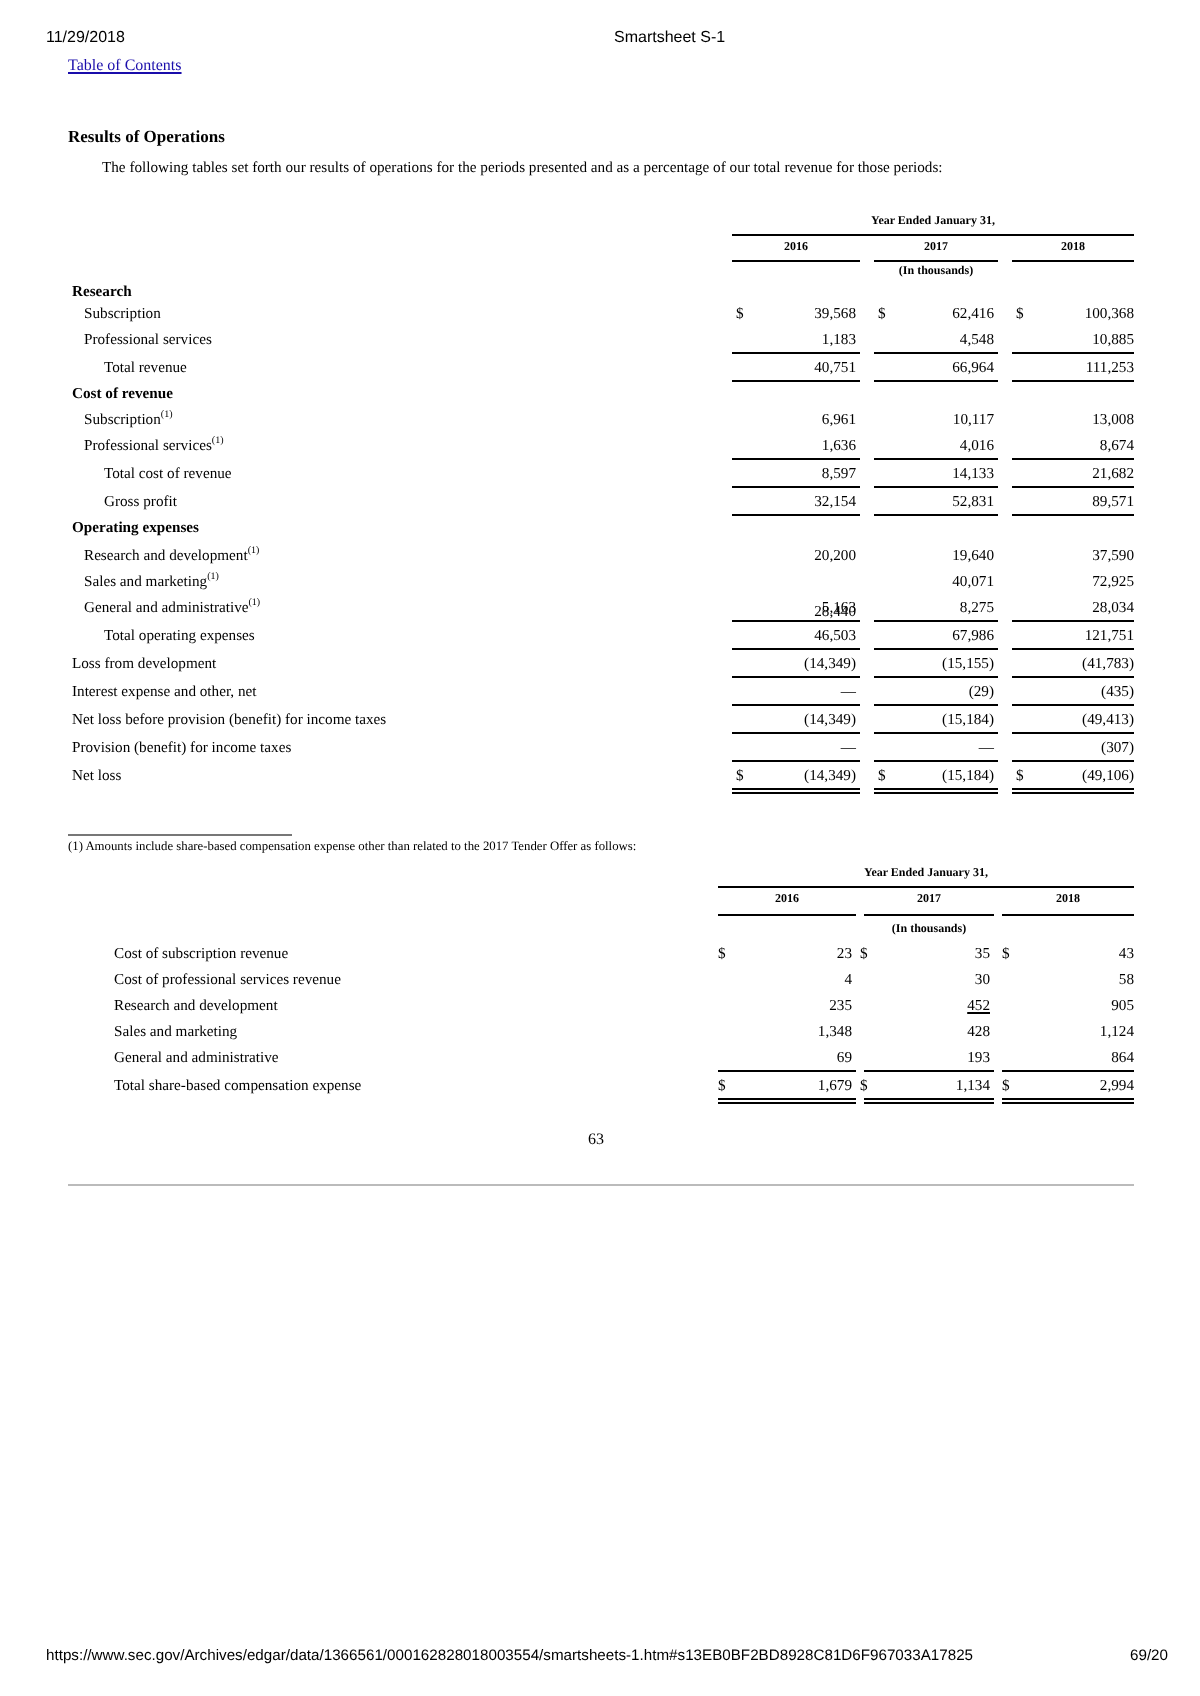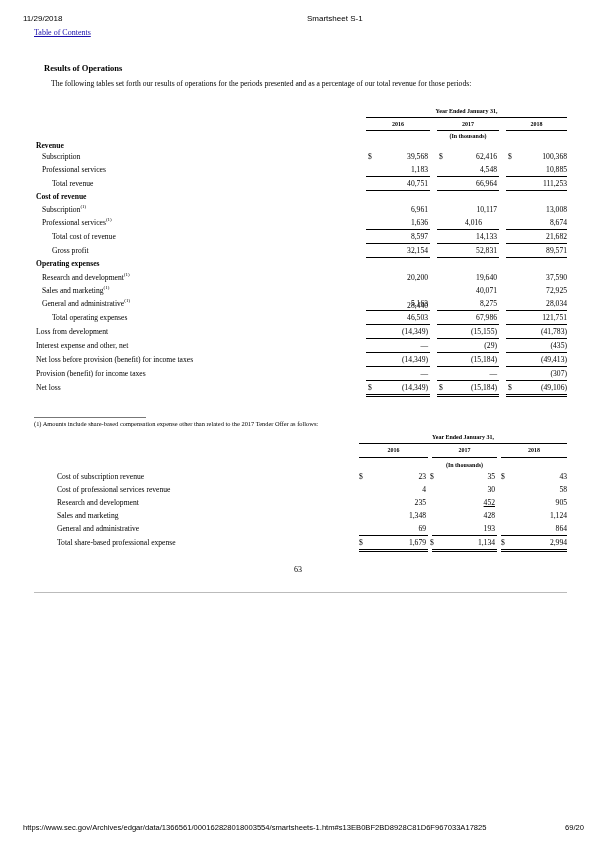--- a/index.html
+++ b/index.html
@@ -3,21 +3,21 @@
 <meta charset="utf-8">
 <style>
   html, body { margin:0; padding:0; background:#ffffff; }
   body { width:600px; height:848px; position:relative; overflow:hidden; color:#000; }
   .sans { font-family:"Liberation Sans", sans-serif; }
   .serif { font-family:"Liberation Serif", serif; }
   .abs { position:absolute; }
   .hdr-date { left:23px; top:14px; font-size:8px; }
   .hdr-title { left:307px; top:14px; font-size:8px; }
   .toc-link { left:34px; top:28px; font-size:8px; color:#1a0dab; text-decoration:underline; cursor:pointer; }
-  .section-title { left:34px; top:63px; font-size:8.5px; font-weight:bold;margin-left:10px; }
+  .section-title { left:34px; top:63px; font-size:8.5px; font-weight:bold; }
   .intro { left:51px; top:79px; font-size:7.6px; white-space:nowrap; }
 
   
   .t { position:absolute; font-family:"Liberation Serif", serif; font-size:7.6px; }
   .row { position:absolute; left:0; height:12px; line-height:12px; white-space:nowrap; }
   .lbl { position:absolute; }
   .cell { position:absolute; text-align:right; }
   .dol { position:absolute; }
   .bold { font-weight:bold; }
   .hline { position:absolute; height:1px; background:#000; }
@@ -47,21 +47,21 @@
   <div class="hline" style="left:366px;top:117px;width:201px;"></div>
   <div class="colhead" style="left:366px;top:121px;width:64px;">2016</div>
   <div class="colhead" style="left:437px;top:121px;width:62px;">2017</div>
   <div class="colhead" style="left:506px;top:121px;width:61px;">2018</div>
   <div class="hline" style="left:366px;top:130px;width:64px;"></div>
   <div class="hline" style="left:437px;top:130px;width:62px;"></div>
   <div class="hline" style="left:506px;top:130px;width:61px;"></div>
   <div class="colhead" style="left:437px;top:133px;width:62px;">(In thousands)</div>
 
   <div class="row" style="top:140px;">
-      <span class="lbl bold" style="left:36px;">Revenue</span>
+      <span class="lbl bold" style="left:36px;">Research</span>
     </div>
 
   <div class="row" style="top:151px;">
     <span class="lbl" style="left:42px;">Subscription</span>
     <span class="dol" style="left:368px;">$</span>
     <span class="cell" style="left:380px;width:48px;">39,568</span>
     <span class="dol" style="left:439px;">$</span>
     <span class="cell" style="left:450px;width:47px;">62,416</span>
     <span class="dol" style="left:508px;">$</span>
     <span class="cell" style="left:519px;width:48px;">100,368</span>
@@ -93,21 +93,21 @@
 
   <div class="row" style="top:204px;">
     <span class="lbl" style="left:42px;"><span>Subscription</span><span class="sup">(1)</span></span>
     <span class="cell" style="left:380px;width:48px;">6,961</span>
     <span class="cell" style="left:450px;width:47px;">10,117</span>
     <span class="cell" style="left:519px;width:48px;">13,008</span>
   </div>
   <div class="row" style="top:217px;">
     <span class="lbl" style="left:42px;"><span>Professional services</span><span class="sup">(1)</span></span>
     <span class="cell" style="left:380px;width:48px;">1,636</span>
-    <span class="cell" style="left:450px;width:47px;text-align:center;">4,016</span>
+    <span class="cell" style="left:450px;width:47px;">4,016</span>
     <span class="cell" style="left:519px;width:48px;">8,674</span>
   </div>
   <div class="hline" style="left:366px;top:229px;width:64px;"></div>
   <div class="hline" style="left:437px;top:229px;width:62px;"></div>
   <div class="hline" style="left:506px;top:229px;width:61px;"></div>
 
   <div class="row" style="top:231px;">
     <span class="lbl" style="left:52px;">Total cost of revenue</span>
     <span class="cell" style="left:380px;width:48px;">8,597</span>
     <span class="cell" style="left:450px;width:47px;">14,133</span>
@@ -262,21 +262,21 @@
     <span class="lbl" style="left:57px;">General and administrative</span>
     <span class="cell" style="left:376px;width:50px;">69</span>
     <span class="cell" style="left:445px;width:50px;">193</span>
     <span class="cell" style="left:515px;width:52px;">864</span>
   </div>
   <div class="hline" style="left:359px;top:535px;width:69px;"></div>
   <div class="hline" style="left:432px;top:535px;width:65px;"></div>
   <div class="hline" style="left:501px;top:535px;width:66px;"></div>
 
   <div class="row" style="top:537px;">
-    <span class="lbl" style="left:57px;">Total share-based professional expense</span>
+    <span class="lbl" style="left:57px;">Total share-based compensation expense</span>
     <span class="dol" style="left:359px;">$</span>
     <span class="cell" style="left:376px;width:50px;">1,679</span>
     <span class="dol" style="left:430px;">$</span>
     <span class="cell" style="left:445px;width:50px;">1,134</span>
     <span class="dol" style="left:501px;">$</span>
     <span class="cell" style="left:515px;width:52px;">2,994</span>
   </div>
   <div class="hline2" style="left:359px;top:549px;width:69px;"></div>
   <div class="hline2" style="left:432px;top:549px;width:65px;"></div>
   <div class="hline2" style="left:501px;top:549px;width:66px;"></div>

